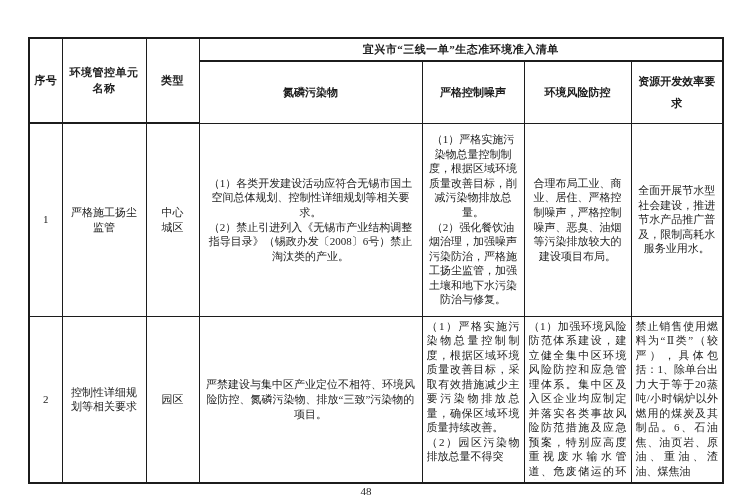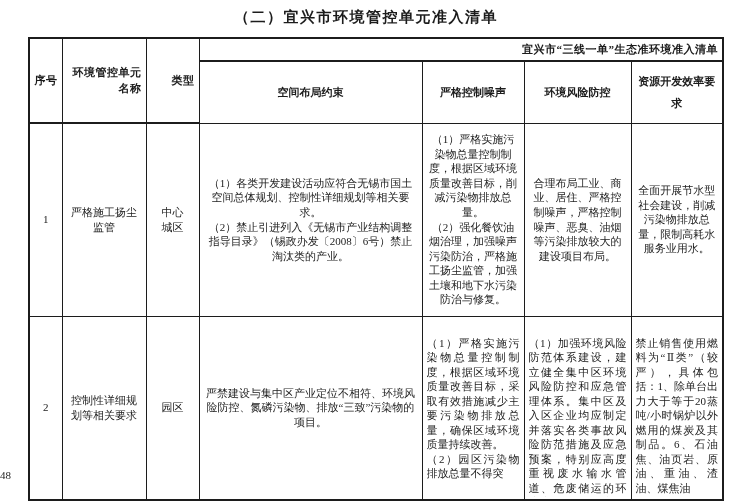--- a/index.html
+++ b/index.html
@@ -30,80 +30,79 @@
     border:1px solid #1c1c1c;
     font-size:11px;
     padding:2px 4px;
     vertical-align:middle;
     text-align:center;
     line-height:1.32;
     word-break:break-all;
     overflow:hidden;
   }
   .access th { font-weight:bold; line-height:2.0; }
-  tr.group-row th { line-height:1.4; height:17px; border-bottom:2px solid #1c1c1c; letter-spacing:0.5px;text-align:right; }
+  tr.group-row th { line-height:1.4; height:17px; border-bottom:2px solid #1c1c1c; letter-spacing:0.5px; }
   tr.head-row { height:62px; }
   tr.data-row-1 { height:193px; }
   tr.data-row-2 { height:167px; }
   .just { text-align:justify; text-justify:inter-ideograph; }
   .pre  { white-space:pre-line; }
   .v-top { vertical-align:top; }
-  .clip { height:161px; overflow:hidden; text-align:justify; white-space:pre-line;margin-top:17px; }
+  .clip { height:161px; overflow:hidden; text-align:justify; white-space:pre-line; }
   .lh-name { line-height:1.55; }
   .lh-wide { line-height:2.35; }
   .page-number {
     position:absolute;
     left:0; right:0;
-    bottom:20px;
-    text-align:left;
+    bottom:4px;
+    text-align:center;
     font-size:11px;
   }
 </style>
 </head>
 <body>
 
 <div class="page">
 
-  <div class="doc-title">（二）宜兴市环境管控单元准入清单</div>
 
   <table class="access">
     <colgroup>
       <col style="width:33px">
       <col style="width:84px">
       <col style="width:53px">
       <col style="width:223px">
       <col style="width:102px">
       <col style="width:107px">
       <col style="width:92px">
     </colgroup>
     <tbody>
       <tr class="group-row">
         <th rowspan="2">序号</th>
         <th rowspan="2">环境管控单元名称</th>
         <th rowspan="2">类型</th>
         <th colspan="4">宜兴市“三线一单”生态准环境准入清单</th>
       </tr>
       <tr class="head-row">
-        <th>空间布局约束</th>
+        <th>氮磷污染物</th>
         <th>严格控制噪声</th>
         <th>环境风险防控</th>
         <th>资源开发效率要求</th>
       </tr>
 
       <tr class="data-row-1">
         <td>1</td>
         <td class="lh-name">严格施工扬尘监管</td>
         <td class="pre lh-wide">中心
 城区</td>
         <td class="just pre">（1）各类开发建设活动应符合无锡市国土空间总体规划、控制性详细规划等相关要求。
 （2）禁止引进列入《无锡市产业结构调整指导目录》（锡政办发〔2008〕6号）禁止淘汰类的产业。</td>
         <td class="just pre v-top">（1）严格实施污染物总量控制制度，根据区域环境质量改善目标，削减污染物排放总量。
 （2）强化餐饮油烟治理，加强噪声污染防治，严格施工扬尘监管，加强土壤和地下水污染防治与修复。</td>
         <td class="just pre">合理布局工业、商业、居住、严格控制噪声，严格控制噪声、恶臭、油烟等污染排放较大的建设项目布局。</td>
-        <td class="just pre">全面开展节水型社会建设，削减污染物排放总量，限制高耗水服务业用水。</td>
+        <td class="just pre">全面开展节水型社会建设，推进节水产品推广普及，限制高耗水服务业用水。</td>
       </tr>
 
       <tr class="data-row-2">
         <td>2</td>
         <td class="lh-name">控制性详细规划等相关要求</td>
         <td>园区</td>
         <td class="just pre">严禁建设与集中区产业定位不相符、环境风险防控、氮磷污染物、排放“三致”污染物的项目。</td>
         <td class="v-top">
             <div class="clip">（1）严格实施污染物总量控制制度，根据区域环境质量改善目标，采取有效措施减少主要污染物排放总量，确保区域环境质量持续改善。
 （2）园区污染物排放总量不得突</div>

